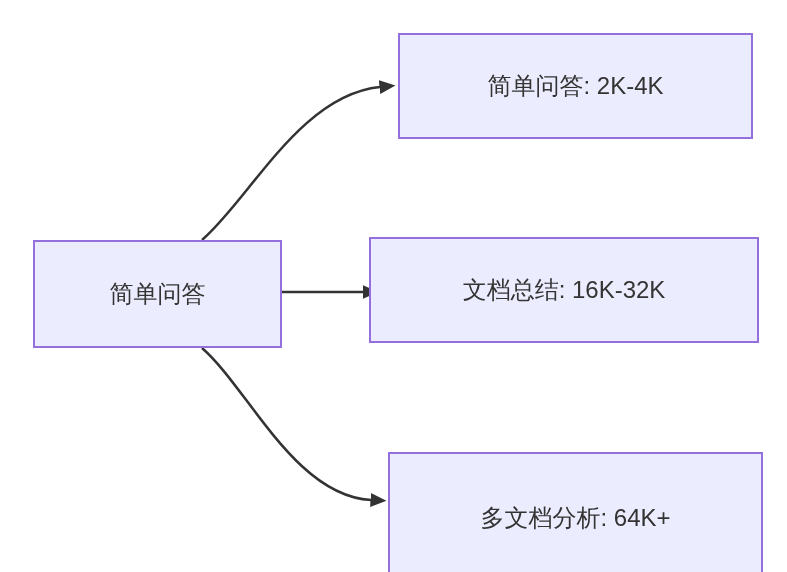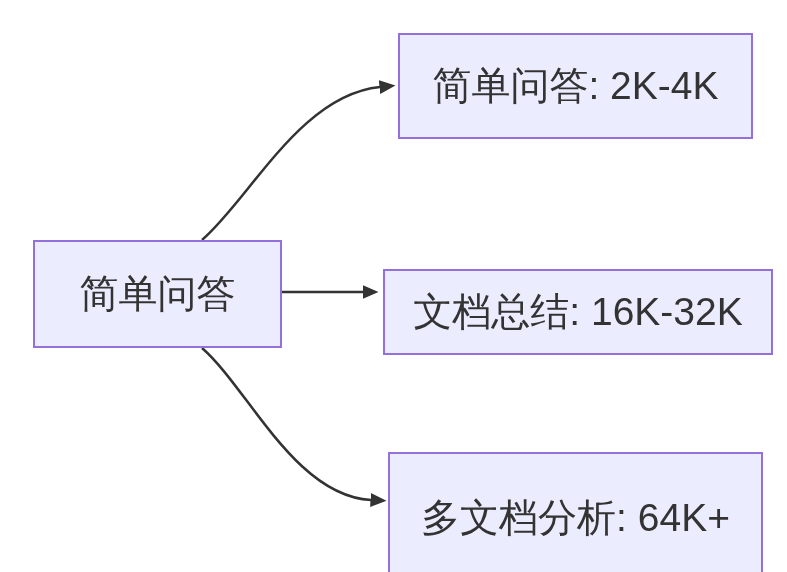--- a/index.html
+++ b/index.html
@@ -36,29 +36,29 @@
   .arrowhead { fill: var(--edge-line); }
 
   .node {
     position: absolute;
     display: flex;
     align-items: center;
     justify-content: center;
     background: var(--node-fill);
     border: 2px solid var(--node-border);
     color: var(--label-text);
-    font-size: 39px;
+    font-size: 24px;
     line-height: 1.2;
     text-align: center;
     white-space: nowrap;
   }
 
   .node-root    { left: 33px;  top: 240px; width: 249px; height: 108px; }
   .node-qa      { left: 398px; top: 33px;  width: 355px; height: 106px; }
-  .node-summary { left: 383px; top: 237px; width: 390px; height: 86px; margin-top: 32px; }
+  .node-summary { left: 369px; top: 237px; width: 390px; height: 106px; }
   .node-multi   { left: 388px; top: 452px; width: 375px; height: 132px; }
 </style>
 </head>
 <body>
 
 <div class="canvas">
 
   <svg class="edges" viewBox="0 0 787 572" xmlns="http://www.w3.org/2000/svg" aria-hidden="true">
     <defs>
       <marker id="arrow" markerUnits="userSpaceOnUse" markerWidth="17" markerHeight="14" refX="0.5" refY="7" orient="auto">

